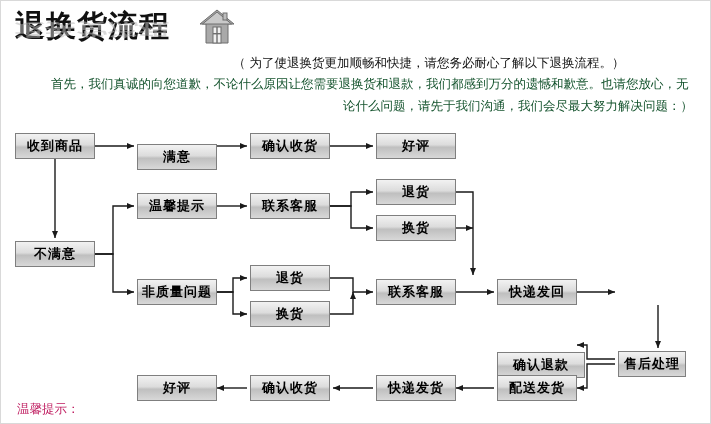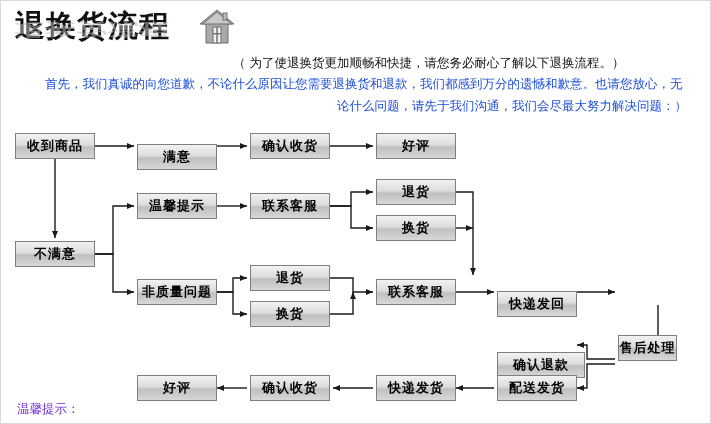--- a/index.html
+++ b/index.html
@@ -32,43 +32,43 @@
   }
   #house-icon{
     position:absolute; left:196px; top:6px; width:40px; height:40px;
   }
   #header-note{
     position:absolute; left:232px; top:42px;
     font-size:12.5px; color:#111; white-space:nowrap;margin-top:12px;
   }
   
   #intro{
-    position:absolute; left:14px; top:72px; width:672px;
-    font-size:12.5px; color:#1d4ed8; line-height:22px;
+    position:absolute; left:20px; top:72px; width:672px;
+    font-size:12.5px; color:#14532d; line-height:22px;
   }
   #intro .ln2{ display:block;text-align:right; }
   #intro .ind{ display:inline-block; width:30px; }
 
   
   #diagram{ position:absolute; left:0; top:0; width:711px; height:424px; }
   .node{
     position:absolute;
     background:linear-gradient(to bottom,#f2f2f2 0%,#dcdcdc 45%,#bfbfbf 55%,#d8d8d8 100%);
     border:1px solid #7f7f7f;
     box-sizing:border-box;
     display:flex; align-items:center; justify-content:center;
     font-size:13px; color:#000; font-weight:bold;
     letter-spacing:1px;
     height:26px;
   }
   svg#lines{ position:absolute; left:0; top:0; width:711px; height:424px; pointer-events:none; }
 
   #footer-note{
     position:absolute; left:16px; top:400px;
-    font-size:12.5px; color:#6d28d9;
+    font-size:12.5px; color:#be185d;
   }
 </style>
 </head>
 <body>
 
 <div id="title-wrap">
   <div id="title-main">退换货流程</div>
   <div id="title-reflect">退换货流程</div>
 </div>
 
@@ -147,23 +147,23 @@
   <div class="node" style="left:136px;top:192px;width:80px;">温馨提示</div>
   <div class="node" style="left:249px;top:192px;width:80px;">联系客服</div>
   <div class="node" style="left:375px;top:178px;width:80px;">退货</div>
   <div class="node" style="left:375px;top:214px;width:80px;">换货</div>
 
   <div class="node" style="left:14px;top:240px;width:80px;">不满意</div>
   <div class="node" style="left:136px;top:278px;width:80px;">非质量问题</div>
   <div class="node" style="left:249px;top:264px;width:80px;">退货</div>
   <div class="node" style="left:249px;top:300px;width:80px;">换货</div>
   <div class="node" style="left:375px;top:278px;width:80px;">联系客服</div>
-  <div class="node" style="left:496px;top:290px;width:80px;">快递发回</div>
+  <div class="node" style="left:496px;top:278px;width:80px;">快递发回</div>
 
   <div class="node" style="left:496px;top:351px;width:88px;">确认退款</div>
-  <div class="node" style="left:617px;top:334px;width:59px;">售后处理</div>
+  <div class="node" style="left:617px;top:350px;width:68px;">售后处理</div>
   <div class="node" style="left:496px;top:374px;width:80px;">配送发货</div>
   <div class="node" style="left:375px;top:374px;width:80px;">快递发货</div>
   <div class="node" style="left:249px;top:374px;width:80px;">确认收货</div>
   <div class="node" style="left:136px;top:374px;width:80px;">好评</div>
 </div>
 
 <div id="footer-note">温馨提示：</div>
 
 </body></html>

